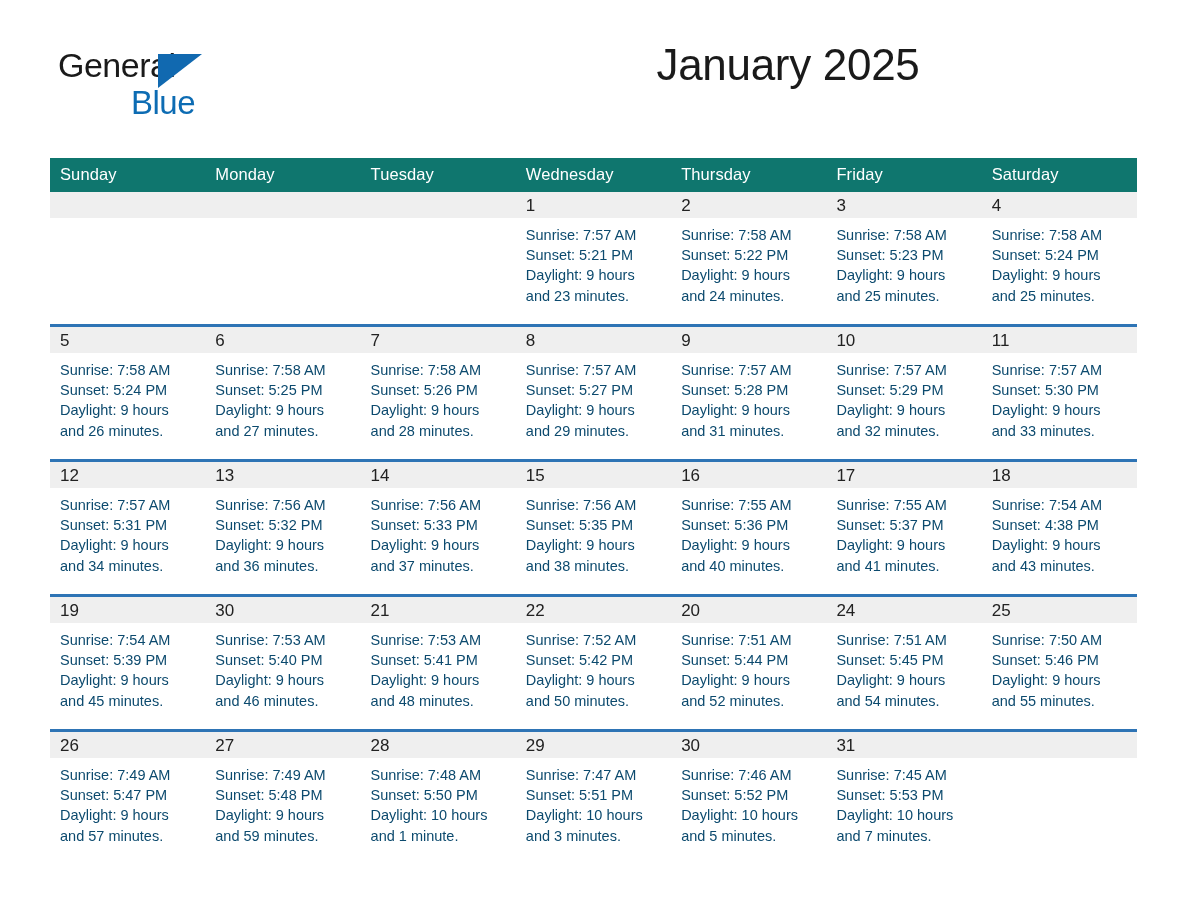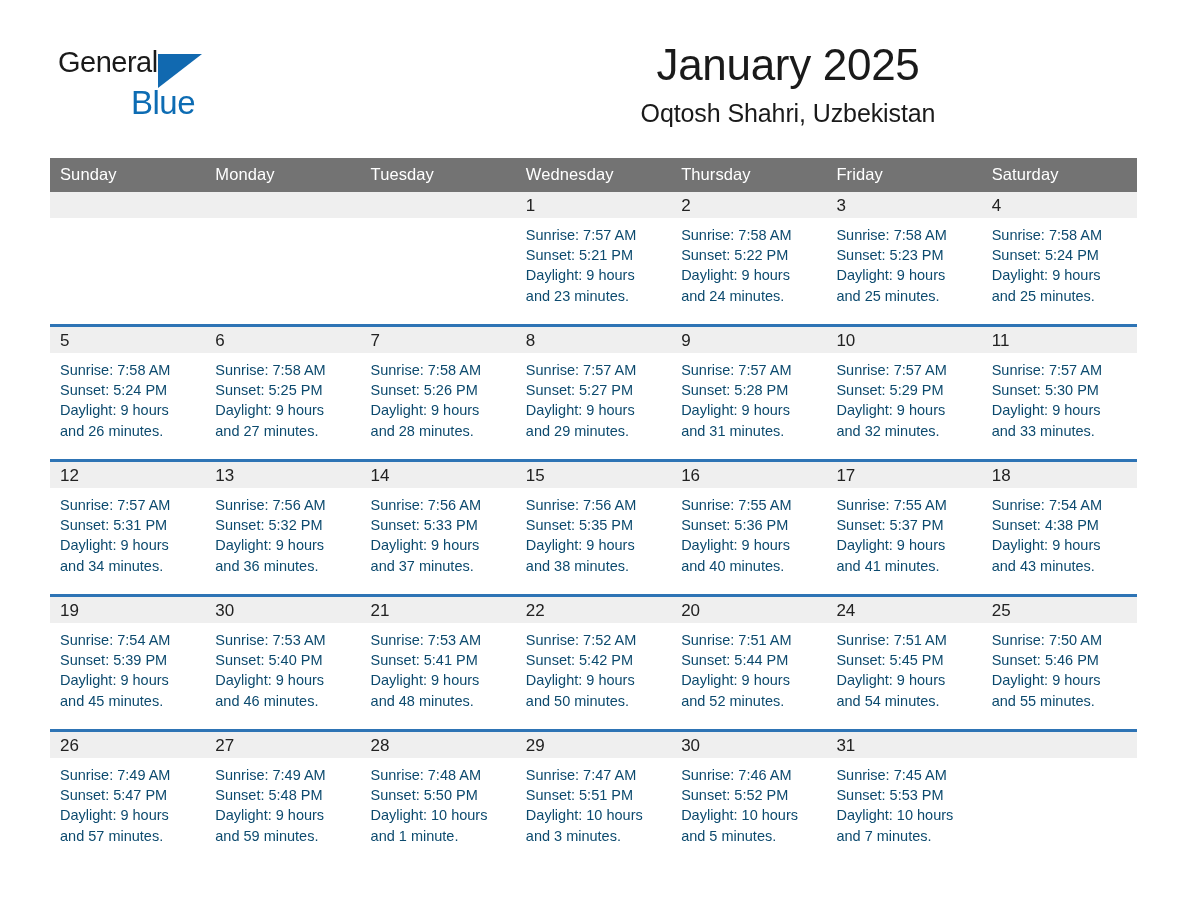--- a/index.html
+++ b/index.html
@@ -36,21 +36,21 @@
     position: absolute;
     left: 8px;
     top: 8px;
     width: 300px;
     height: 100px;
   }
   .logo-general {
     position: absolute;
     left: 0;
     top: 0;
-    font-size: 29px;
+    font-size: 34px;
     letter-spacing: -0.5px;
     color: #1a1a1a;
     font-family: "Liberation Sans", sans-serif;
     line-height: 1;
   }
   .logo-tri {
     position: absolute;
     left: 100px;
     top: 6px;
     width: 0;
@@ -93,21 +93,21 @@
   
   .calendar {
     position: absolute;
     left: 50px;
     top: 158px;
     width: 1087px;
     border-collapse: collapse;
     table-layout: fixed;
   }
   .calendar th {
-    background: #737373;
+    background: #0f766e;
     color: #ffffff;
     font-weight: normal;
     font-size: 16.5px;
     text-align: left;
     padding: 7px 0 8px 10px;
     height: 16px;
     letter-spacing: 0.1px;
   }
   .calendar col { width: 155.28px; }
 
@@ -147,21 +147,20 @@
   <div class="header">
 
     <div class="logo">
       <span class="logo-general">General</span>
       <span class="logo-tri"></span>
       <span class="logo-blue">Blue</span>
     </div>
 
     <div class="title-block">
       <div class="cal-title">January 2025</div>
-      <div class="cal-subtitle">Oqtosh Shahri, Uzbekistan</div>
     </div>
 
   </div>
 
   <table class="calendar">
     <colgroup>
       <col>
         <col>
         <col>
         <col>

